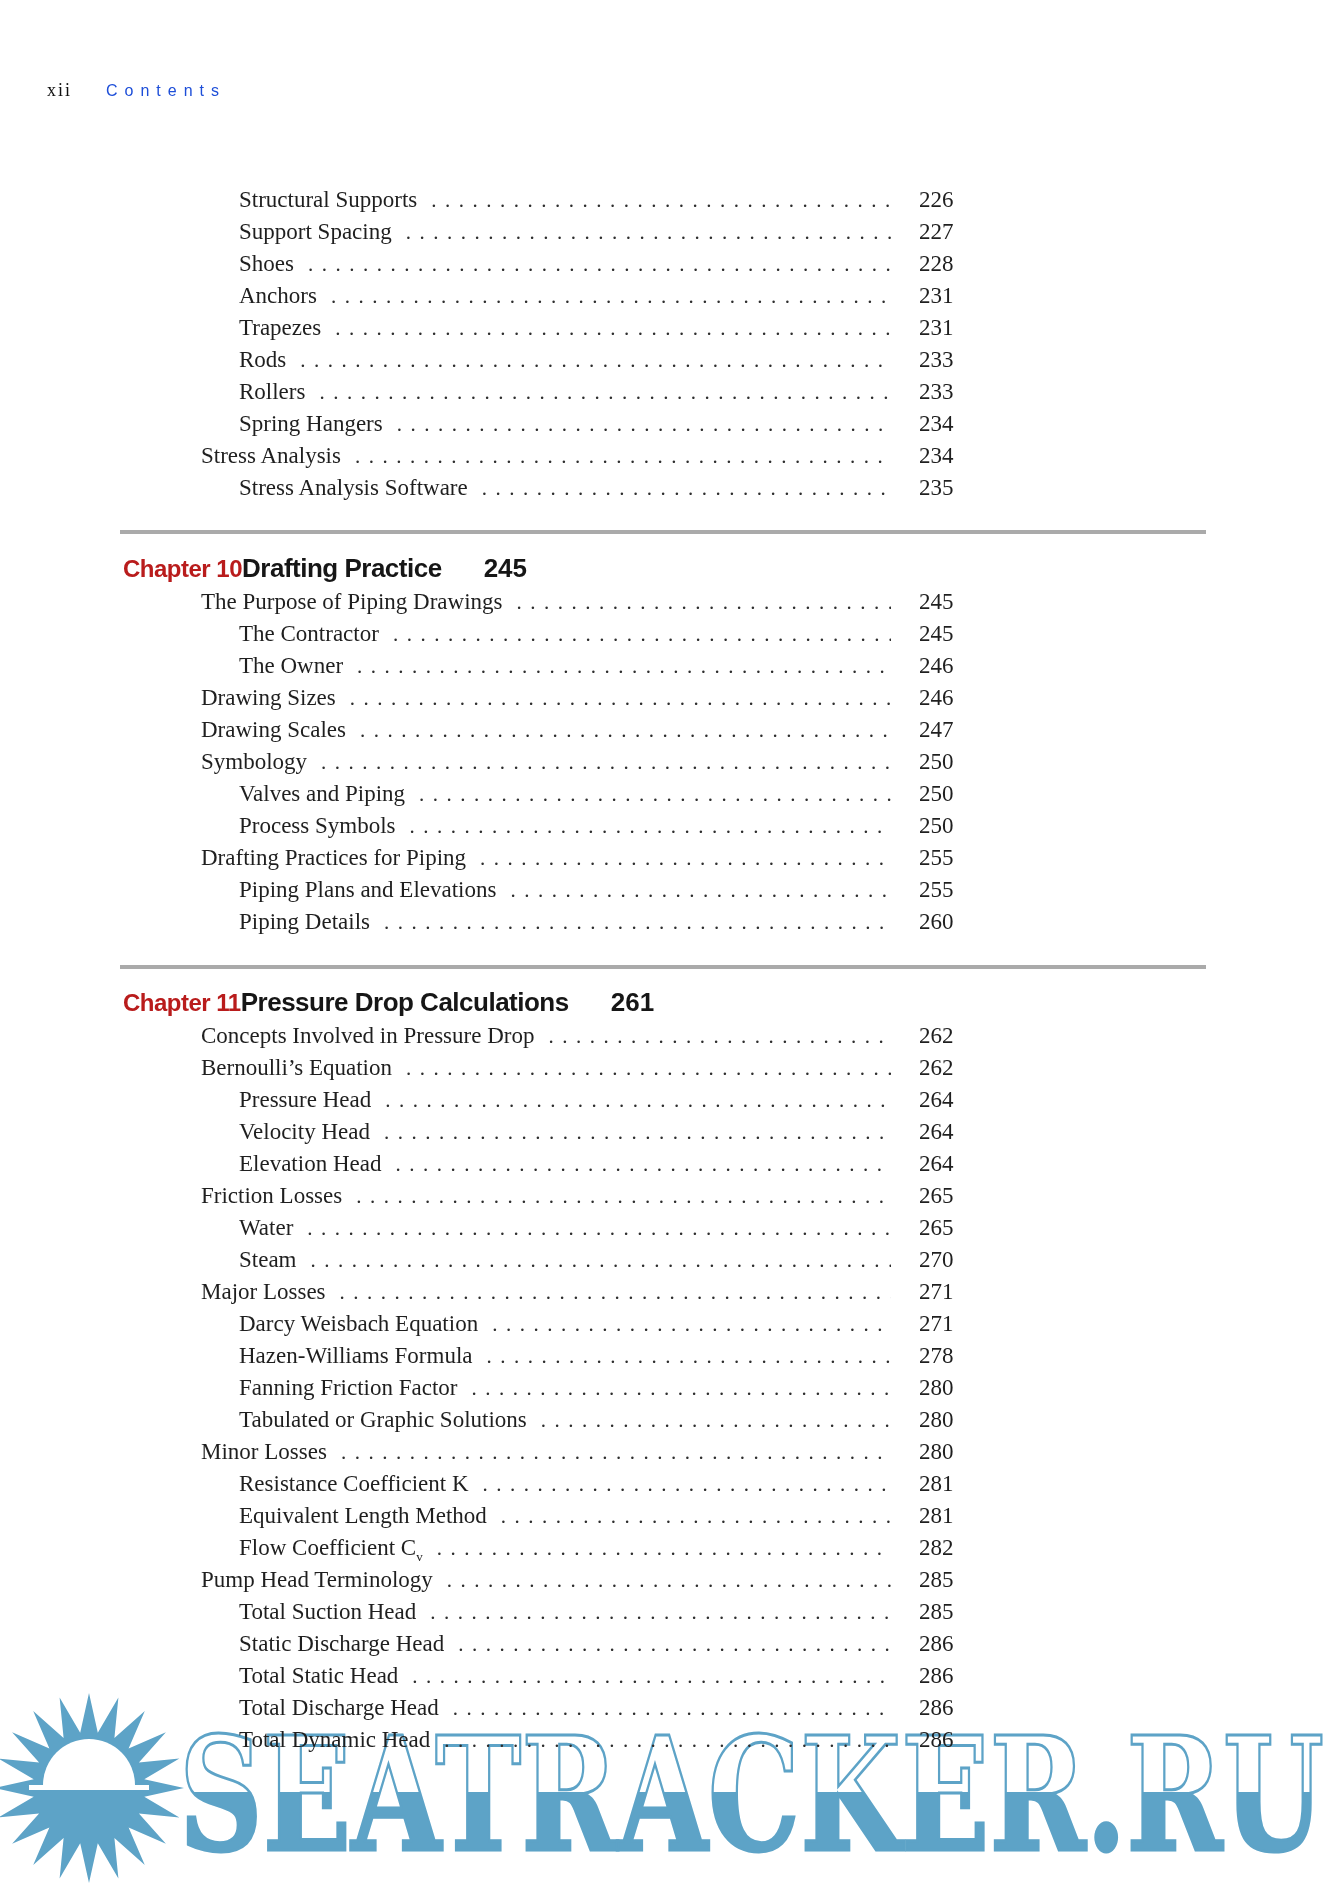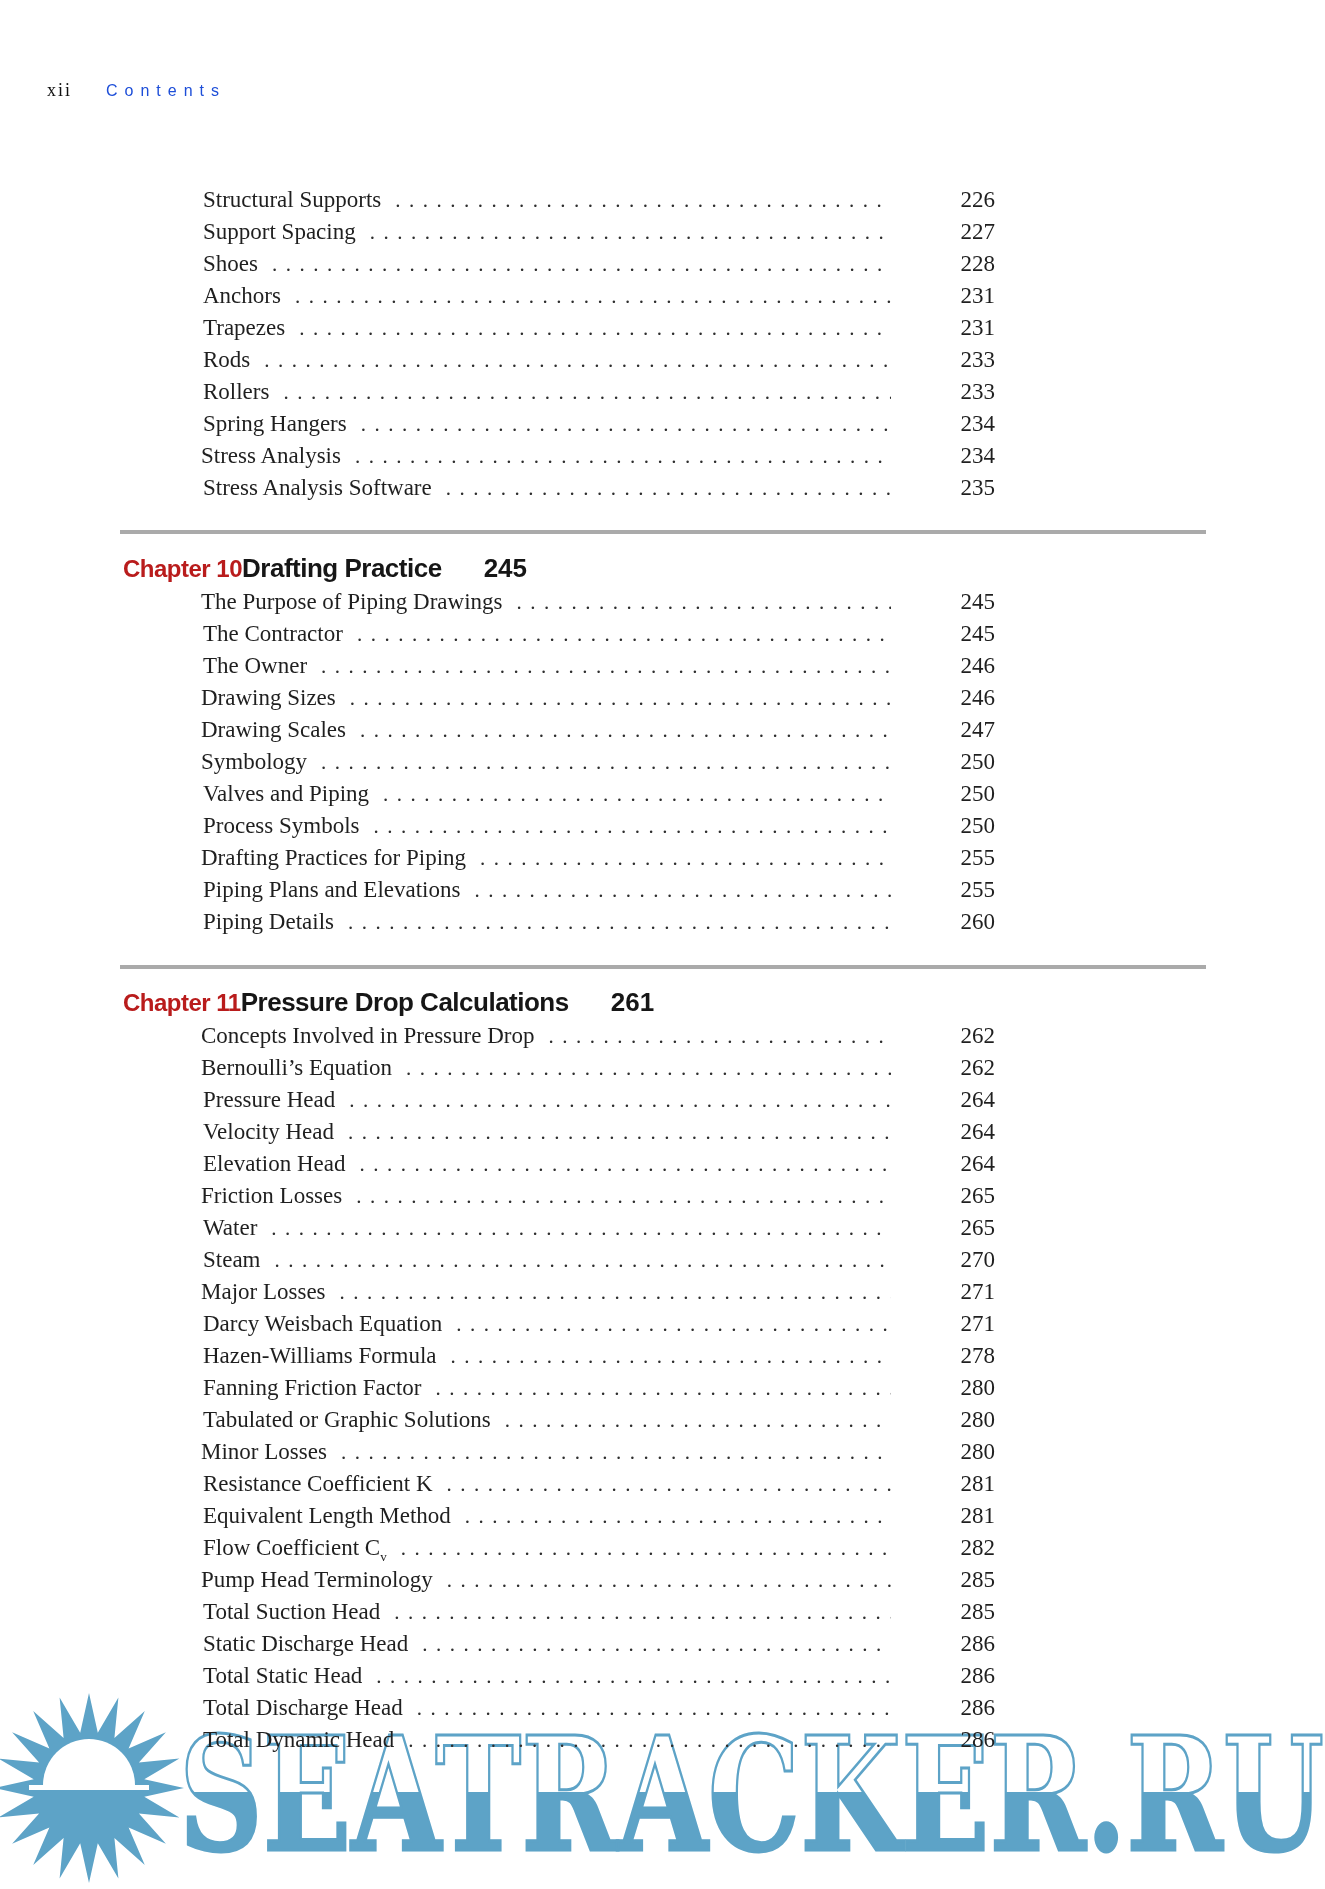--- a/index.html
+++ b/index.html
@@ -14,26 +14,26 @@
     font-size:16px;letter-spacing:7px;color:#1d4ed8;}
   
   .rule{position:absolute;left:120px;width:1086px;height:4px;background:#aaaaaa;z-index:2;}
   .rule1{top:530px;}
   .rule2{top:965px;}
   
   .toc{position:absolute;left:123px;top:184px;width:872px;z-index:2;}
   .row{display:flex;align-items:baseline;height:32px;line-height:32px;font-size:23px;white-space:nowrap;}
   .row .label{white-space:nowrap;}
   .lvl1 .label{margin-left:78px;}
-  .lvl2 .label{margin-left:80px;}
+  .lvl2 .label{margin-left:116px;}
   .label sub{font-size:13px;line-height:0;}
   .leader{flex:1 1 auto;overflow:hidden;margin:0 28px 0 14px;color:#2e2e2e;}
   .dots{letter-spacing:8.5px;font-size:21px;}
   .dots::after{content:"..................................................................................";}
-  .pagenum{width:76px;text-align:right;flex:0 0 auto;}
+  .pagenum{width:76px;flex:0 0 auto;}
   
   .chapter-heading{display:flex;align-items:baseline;height:36px;line-height:36px;margin-top:46px;
     font-family:"Liberation Sans","DejaVu Sans",sans-serif;font-weight:bold;}
   .chapter-label{flex:0 0 110px;color:#b91c1c;font-size:24px;letter-spacing:-0.5px;white-space:nowrap;}
   .chapter-title{color:#161616;font-size:26px;letter-spacing:-0.5px;white-space:nowrap;}
   .chapter-page{color:#161616;font-size:26px;margin-left:42px;}
   
   .watermark{position:absolute;left:14px;top:0;width:1325px;height:1530px;z-index:1;pointer-events:none;}
   .wm-sun{position:absolute;left:-35px;top:1678px;}
   .wm-text{position:absolute;left:150px;top:1700px;}

